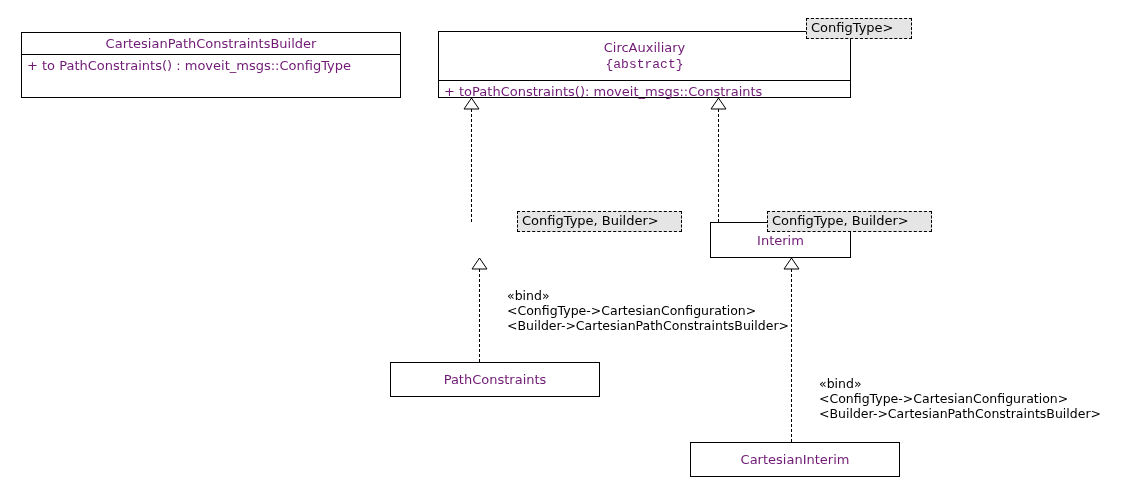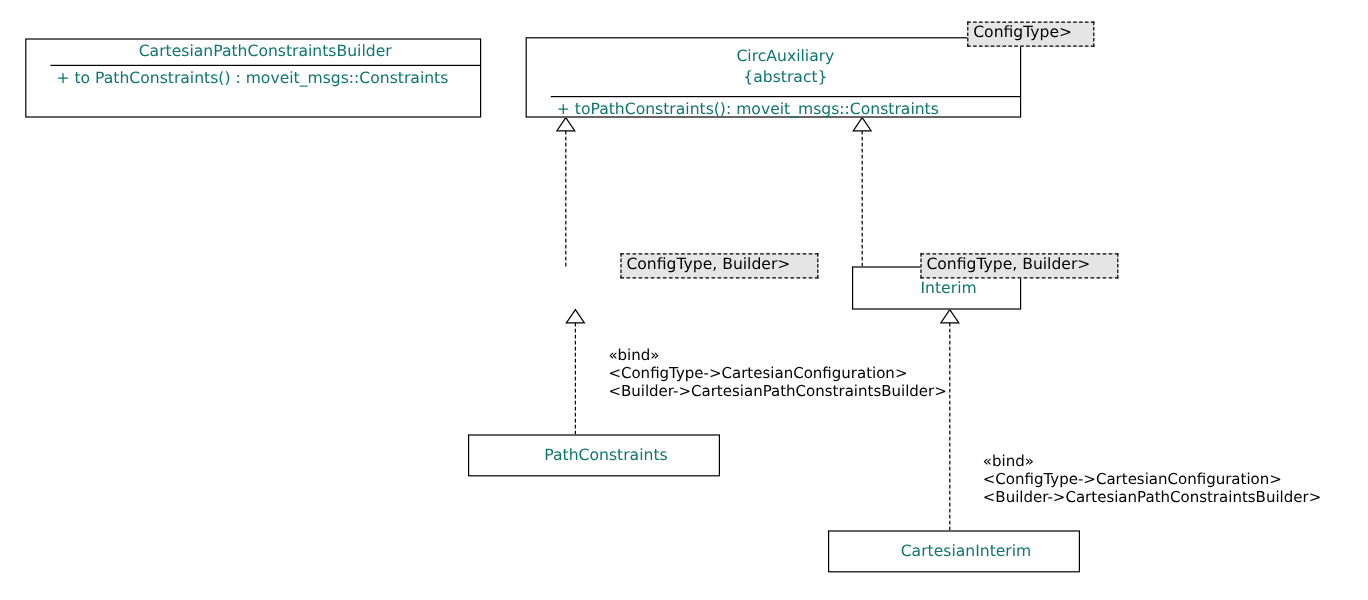--- a/index.html
+++ b/index.html
@@ -23,41 +23,41 @@
     box-sizing: border-box;
     border: 1px solid #000000;
     background: #ffffff;
     z-index: 5;
   }
   .uml-compartment {
     box-sizing: border-box;
     text-align: center;
     font-size: 13px;
     line-height: 17px;
-    color: #0f766e;
+    color: #701a75;
     white-space: nowrap;
-    margin-left: 20px;
   }
   .uml-compartment.name-comp {
     display: flex;
     flex-direction: column;
     align-items: center;
     justify-content: center;
     height: 100%;
   }
   .uml-compartment.ops-comp {
     border-top: 1px solid #000000;
     text-align: left;
     padding: 2px 4px 2px 5px;
   }
   .class-name {
     display: block;
   }
   .class-stereo {
     display: block;
+    font-family: Liberation Mono, monospace;
   }
 
   
   .template-box {
     position: absolute;
     box-sizing: border-box;
     border: 1px dashed #000000;
     background: #e5e5e5;
     font-size: 13px;
     line-height: 15px;
@@ -116,21 +116,21 @@
   <div class="conn-dashed" style="left:791px; top:269px; height:173px;"></div>
   <svg class="tri-outline" style="left:783px; top:258px; width:17px; height:12px;">
     <polygon points="8.5,0 16,11 1,11" fill="#ffffff" stroke="#000000" stroke-width="1"></polygon>
   </svg>
 
   <div class="uml-class" style="left:21px; top:32px; width:380px; height:66px;">
     <div class="uml-compartment name-comp" style="height:21px;">
       <span class="class-name">CartesianPathConstraintsBuilder</span>
     </div>
     <div class="uml-compartment ops-comp" style="height:44px;">
-      <span>+ to PathConstraints() : moveit_msgs::Constraints</span>
+      <span>+ to PathConstraints() : moveit_msgs::ConfigType</span>
     </div>
   </div>
 
   <div class="uml-class" style="left:438px; top:31px; width:413px; height:67px;">
     <div class="uml-compartment name-comp" style="height:48px;text-align:right;">
       <span class="class-name">CircAuxiliary</span>
       <span class="class-stereo">{abstract}</span>
     </div>
     <div class="uml-compartment ops-comp" style="height:14px;">
       <span>+ toPathConstraints(): moveit_msgs::Constraints</span>

